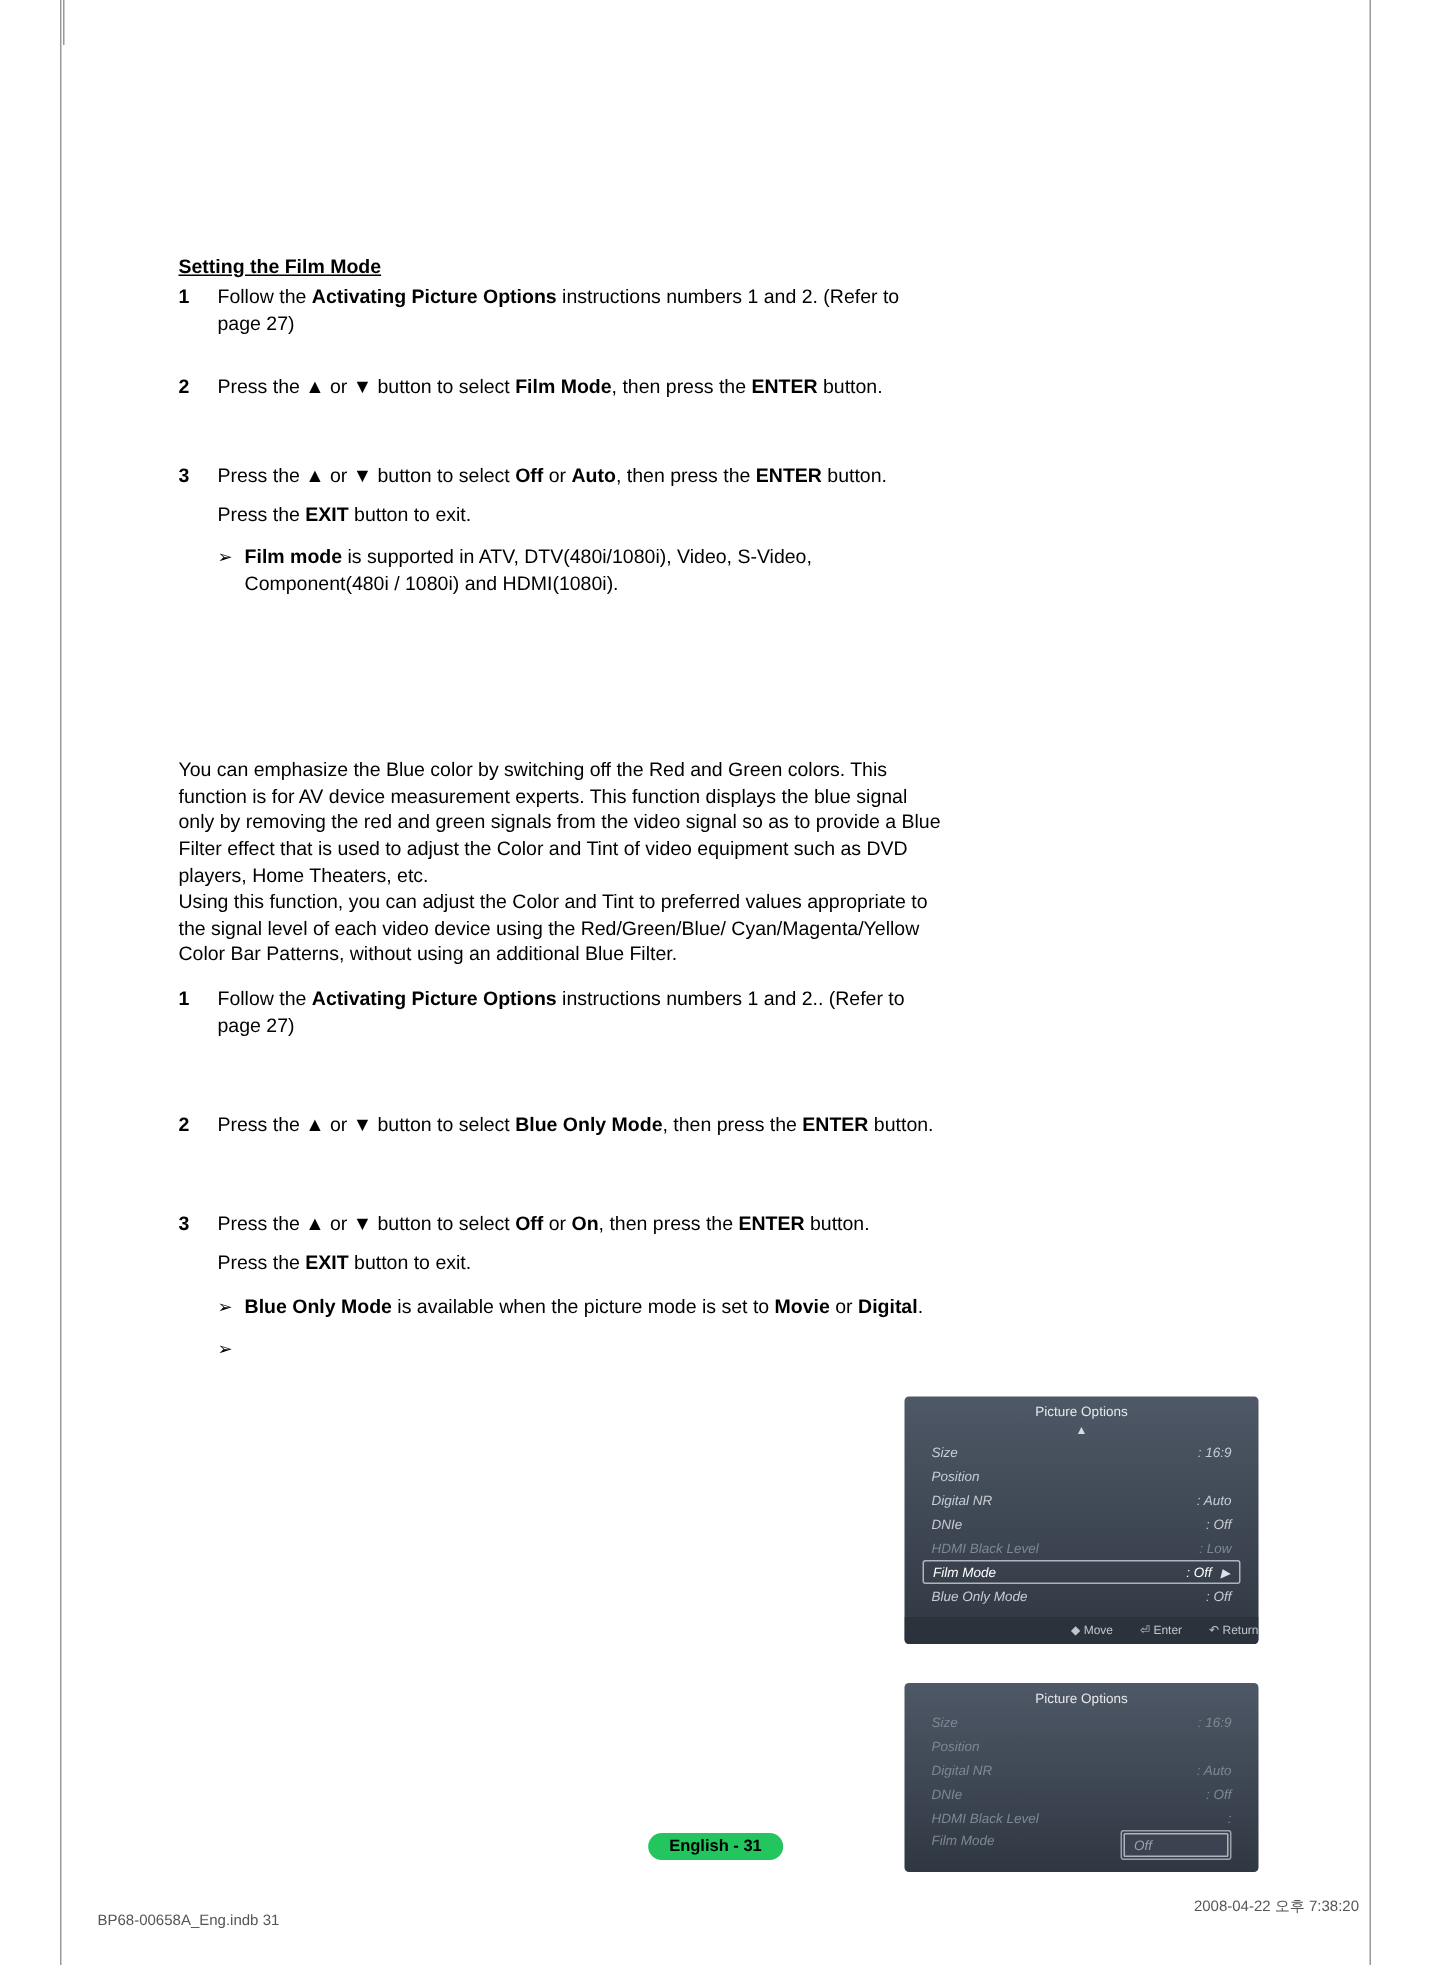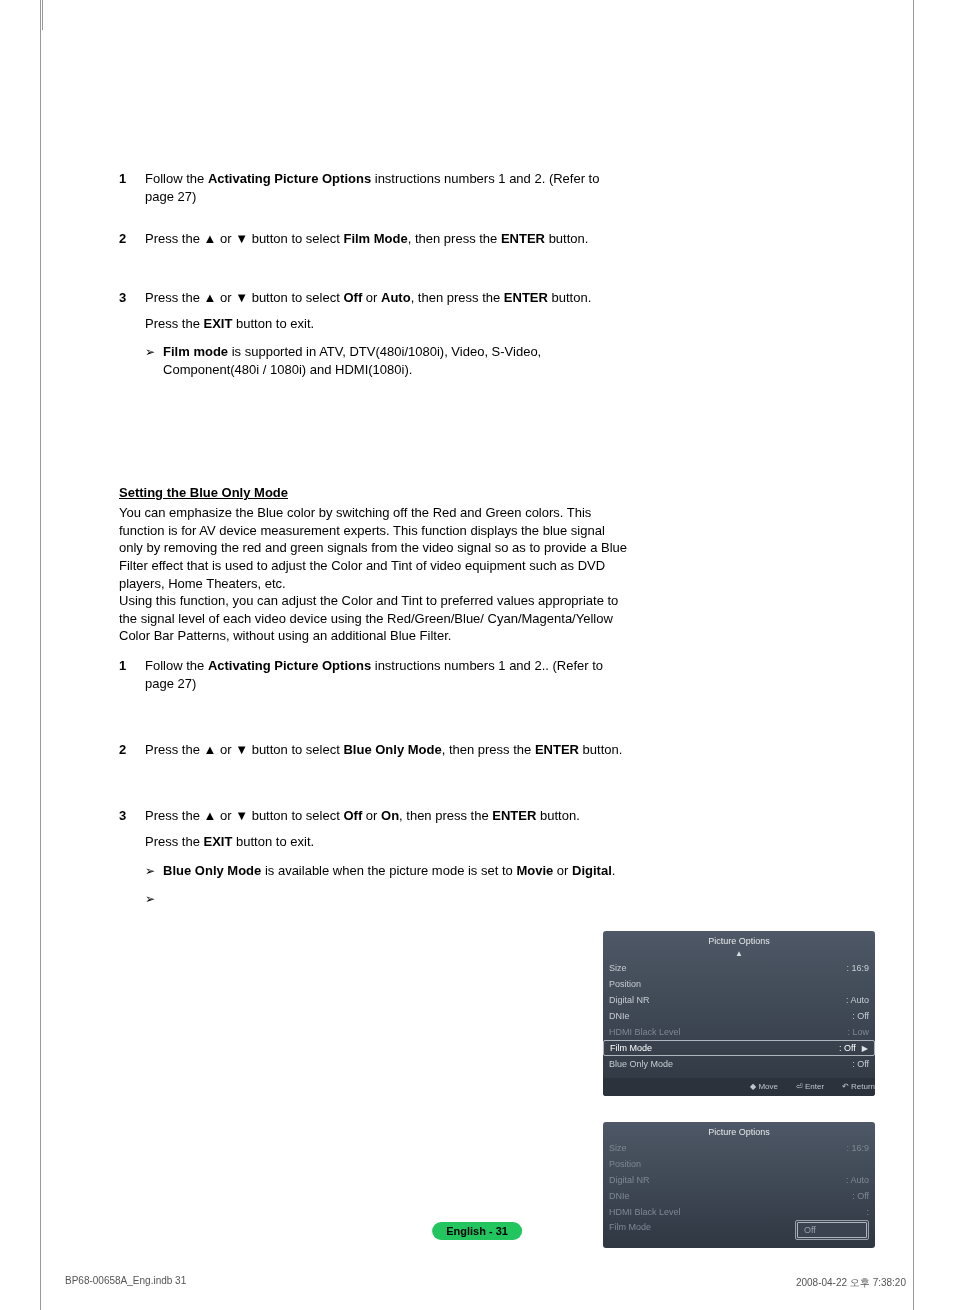--- a/index.html
+++ b/index.html
@@ -69,49 +69,49 @@
     position: absolute;
     left: 48px;
     bottom: 24px;
     font-size: 10px;
     color: #555;
     padding-left: 17px;
   }
   .doc-footer-right {
     position: absolute;
     right: 48px;
-    bottom: 20px;
+    bottom: 32px;
     font-size: 10px;
     color: #555;
   }
 
   
   .osd {
-    width: 272px;
+    width: 236px;
     background: #3f4a58;
     background: linear-gradient(#4e5866, #2f3742);
     border-radius: 3px;
     color: #c8cdd4;
     font-size: 9px;
     margin-bottom: 26px;
     overflow: hidden;
   }
   .osd-title {
     text-align: center;
     padding: 5px 0 3px;
     color: #e6e8eb;
     font-size: 9px;
   }
   .osd-arrow-up {
     text-align: center;
     font-size: 8px;
     color: #d8dde3;
     margin-bottom: 2px;
   }
-  .osd-rows { padding: 0 0 6px; }
+  .osd-rows { padding: 0 12px 6px; font-style: italic; }
   .osd-row {
     display: flex;
     justify-content: space-between;
     padding: 3px 6px;
     border-radius: 2px;
     color: #c8cdd4;
   }
   .osd-row .l { min-width: 90px; }
   .osd-row.dim .l, .osd-row.dim .v { color: #7e8894; }
   .osd-row.hl {
@@ -159,20 +159,21 @@
 </style>
 </head>
 <body>
 
 <div class="tick-top"></div>
 
 <div class="page-inner">
 
   <div class="content-col">
 
+    <div class="section-heading">Setting the Film Mode</div>
 
     <ol class="steps">
       <li>
           <span class="num">1</span>
         <span class="body">Follow the <b>Activating Picture Options</b> instructions numbers 1 and 2. (Refer to page 27)</span>
         </li>
       <li style="margin-bottom:40px">
           <span class="num">2</span>
         <span class="body">Press the ▲ or ▼ button to select <b>Film Mode</b>, then press the <b>ENTER</b> button.</span>
         </li>
@@ -183,21 +184,20 @@
           <div style="margin-top:8px">Press the <b>EXIT</b> button to exit.</div>
           <div class="note-line">
             <span class="note-arrow">➢</span>
             <span><b>Film mode</b> is supported in ATV, DTV(480i/1080i), Video, S-Video, Component(480i / 1080i) and HDMI(1080i).</span>
           </div>
         </span>
       </li>
     </ol>
 
     <div class="block2">
-      <div class="section-heading">Setting the Blue Only Mode</div>
       <div class="section-intro" style="white-space:pre-line">You can emphasize the Blue color by switching off the Red and Green colors. This function is for AV device measurement experts. This function displays the blue signal only by removing the red and green signals from the video signal so as to provide a Blue Filter effect that is used to adjust the Color and Tint of video equipment such as DVD players, Home Theaters, etc.
 Using this function, you can adjust the Color and Tint to preferred values appropriate to the signal level of each video device using the Red/Green/Blue/ Cyan/Magenta/Yellow Color Bar Patterns, without using an additional Blue Filter.</div>
 
       <ol class="steps">
         <li style="margin-bottom:48px">
             <span class="num">1</span>
           <span class="body">Follow the <b>Activating Picture Options</b> instructions numbers 1 and 2.. (Refer to page 27)</span>
           </li>
         <li style="margin-bottom:48px">
             <span class="num">2</span>

